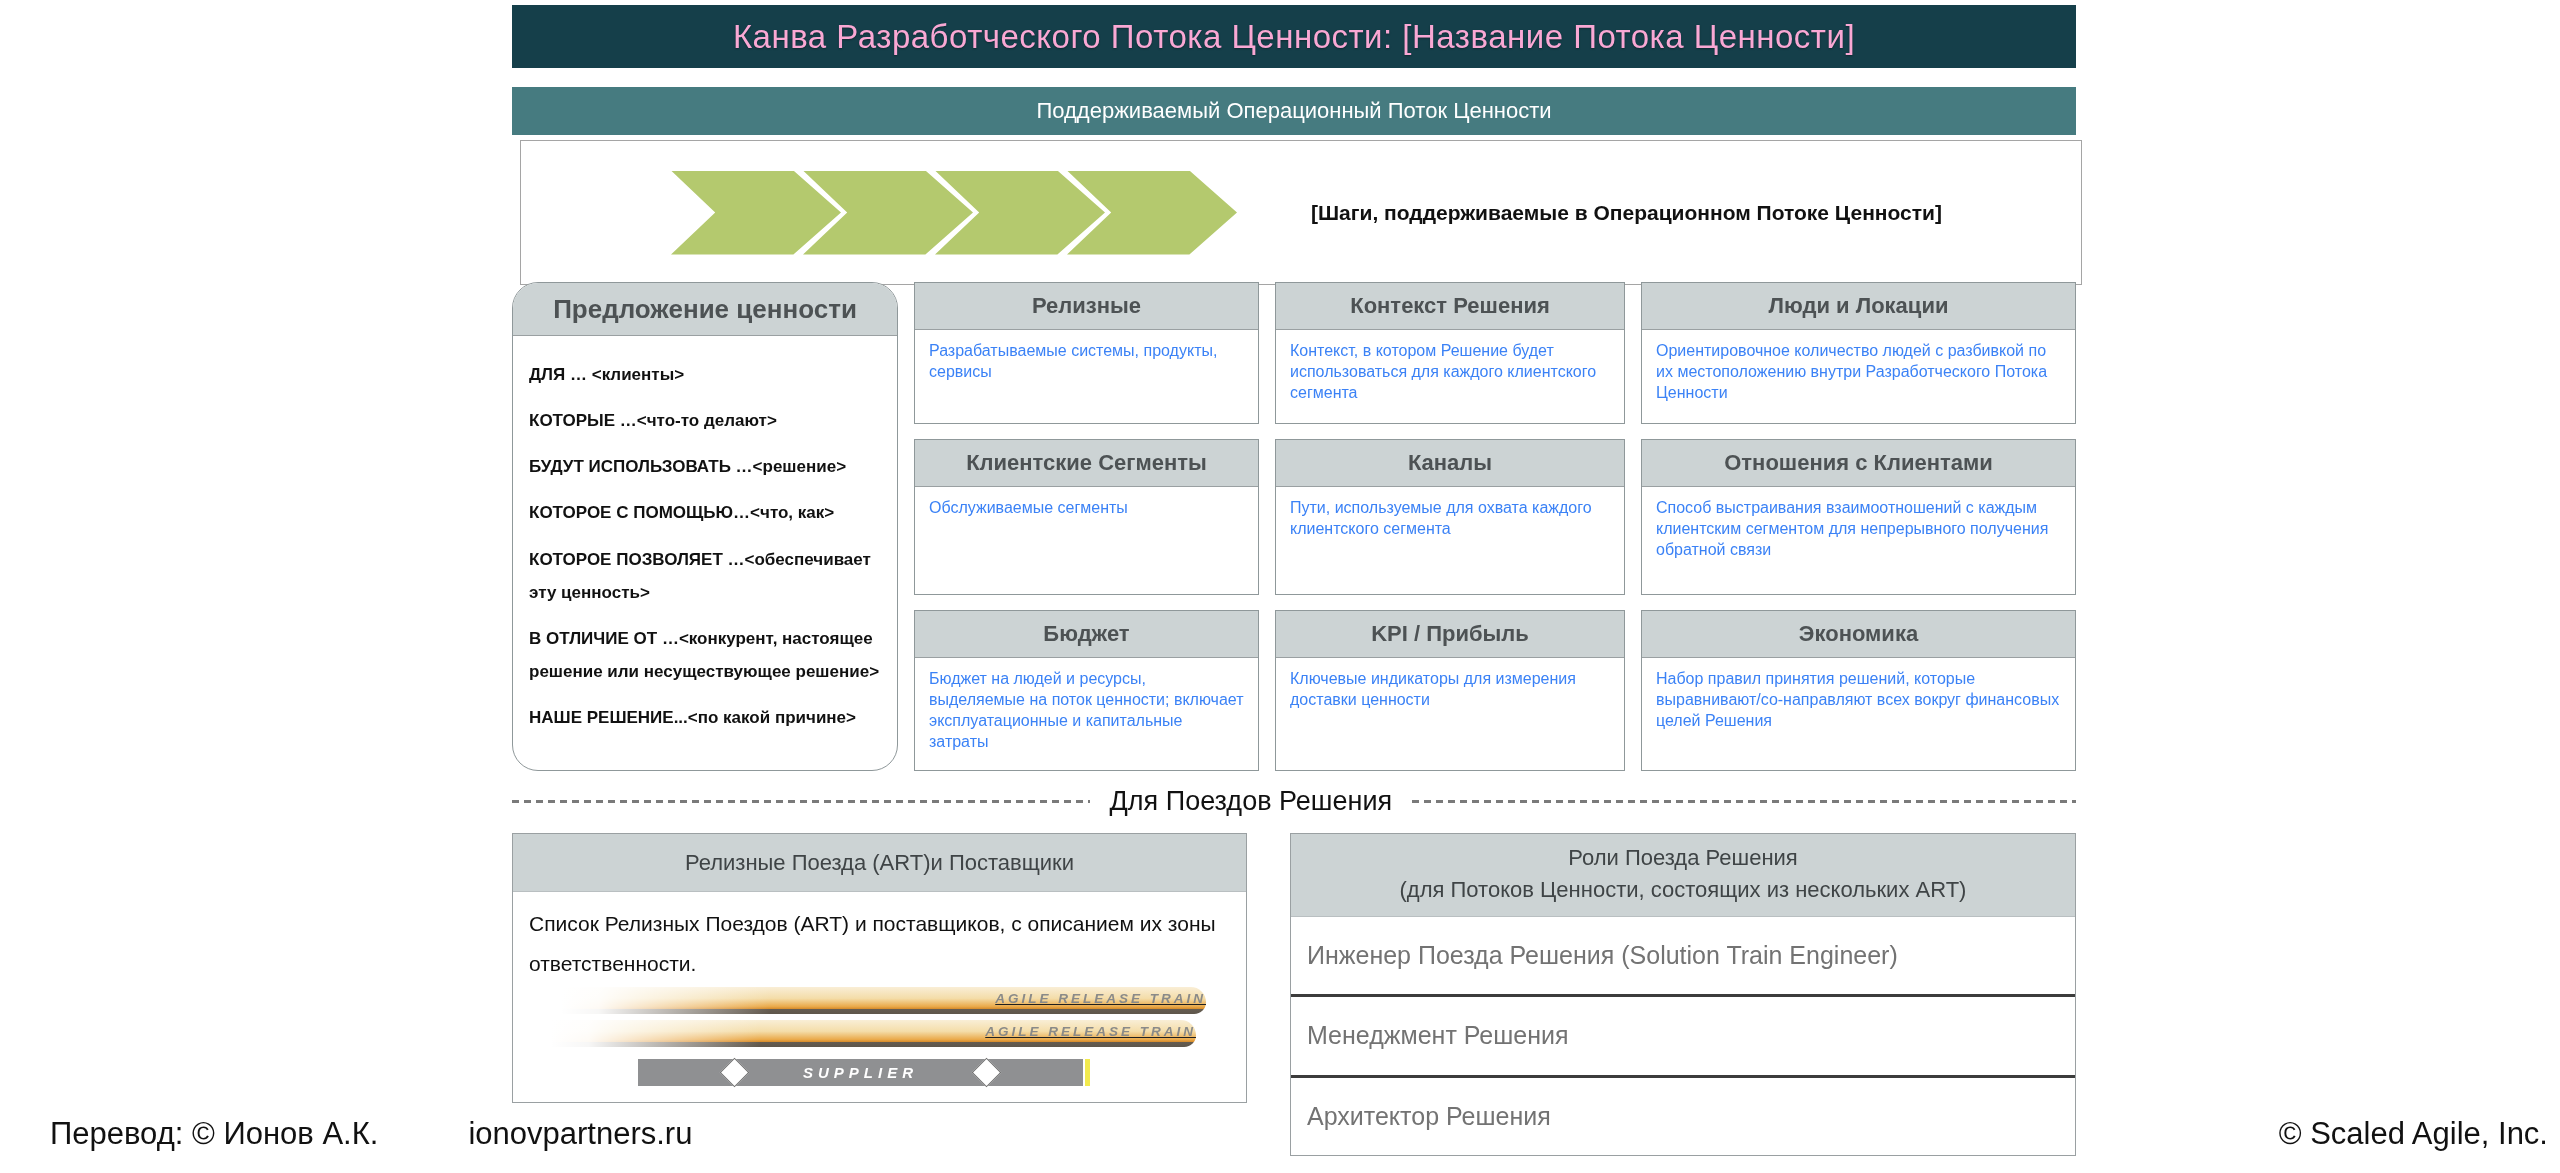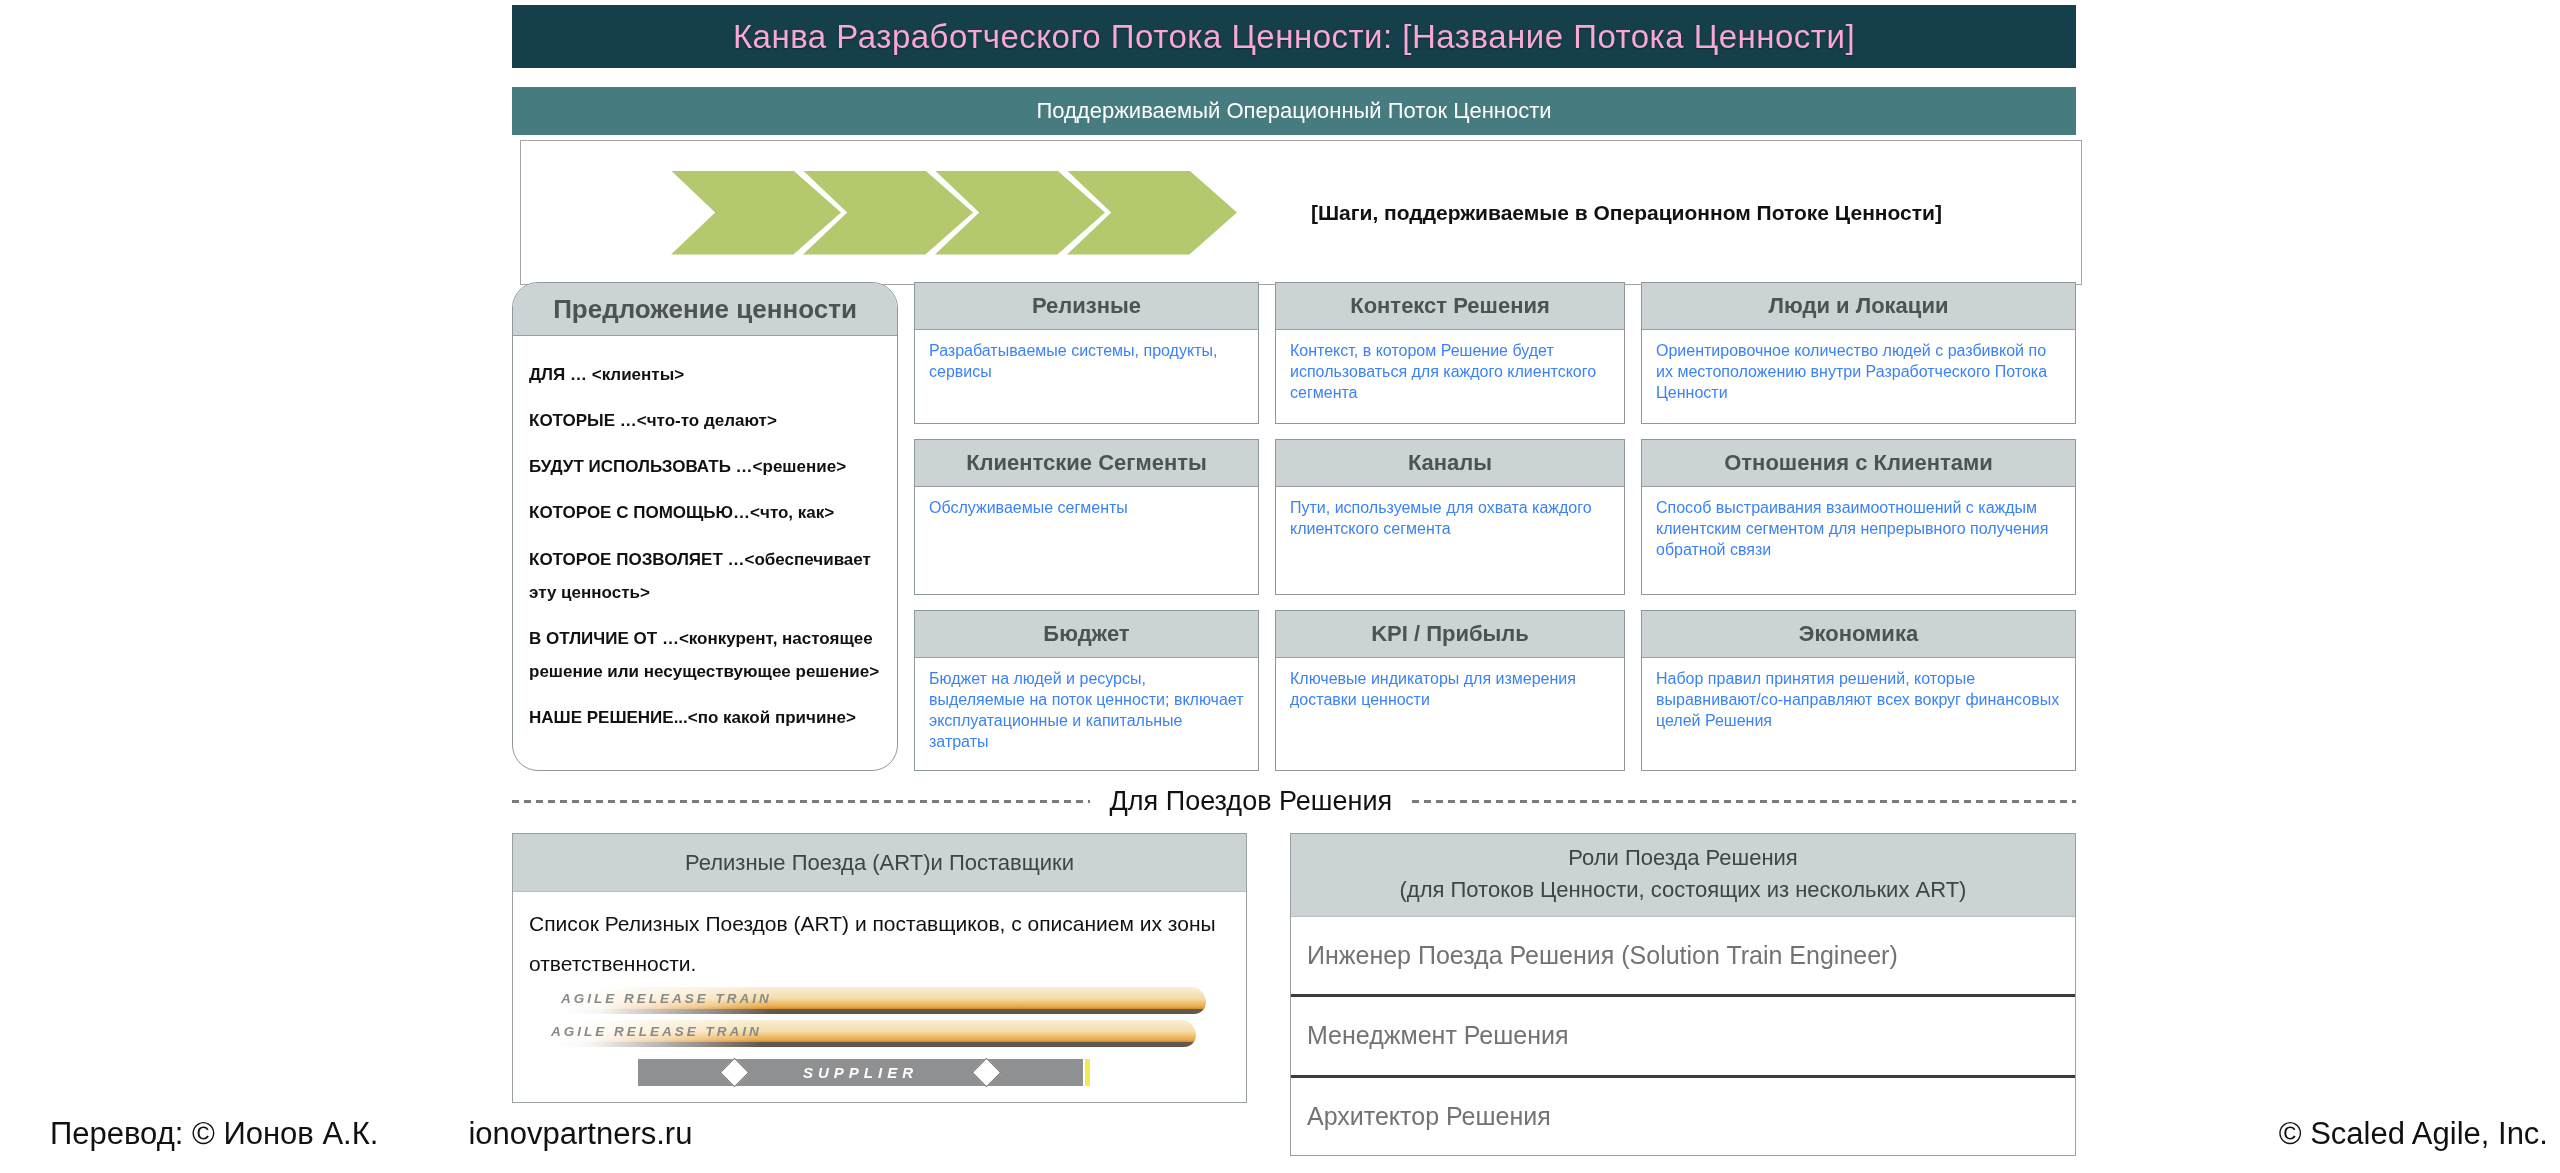--- a/index.html
+++ b/index.html
@@ -48,21 +48,21 @@
 
   
   .trains-box{position:absolute;left:0;top:833px;width:735px;height:270px;background:#ffffff;
     border:1px solid #9aa0a2;box-sizing:border-box;}
   .trains-head{height:57px;background:#ccd3d4;border-bottom:1px solid #b9bfc1;display:flex;align-items:center;justify-content:center;}
   .trains-head span{font-size:22px;color:#3f4446;}
   .trains-body{position:relative;height:211px;}
   .trains-text{padding:12px 16px 0 16px;font-size:21px;line-height:1.9;color:#111111;}
   .train{position:absolute;height:27px;border-radius:2px 18px 14px 2px;
     background:linear-gradient(to bottom,#f9eed6 0%,#f4dda9 42%,#eaaa4b 72%,#d98f2e 80%,#655c50 82%,#5e564b 100%);
-    display:flex;align-items:center;justify-content:flex-start;}
+    display:flex;align-items:center;justify-content:flex-end;text-decoration:underline;}
   .train-1{left:48px;top:95px;width:645px;}
   .train-2{left:38px;top:128px;width:645px;}
   .train span{position:relative;z-index:2;font-size:13.5px;font-weight:bold;font-style:italic;color:#8a8a88;letter-spacing:3px;margin-top:-5px;}
   .train::after{content:"";position:absolute;left:0;top:0;bottom:0;width:210px;z-index:1;
     background:linear-gradient(to right,#ffffff 0%,rgba(255,255,255,.95) 18%,rgba(255,255,255,0) 100%);}
   .supplier{position:absolute;left:125px;top:167px;width:445px;height:27px;background:#8f9092;
     display:flex;align-items:center;justify-content:center;}
   .supplier span{font-size:15px;font-weight:bold;font-style:italic;color:#ffffff;letter-spacing:5px;}
   .diamond{position:absolute;width:19px;height:19px;background:#ffffff;border:1px solid #6f6f6f;transform:rotate(45deg);top:3px;}
   .diamond-left{left:86px;}

